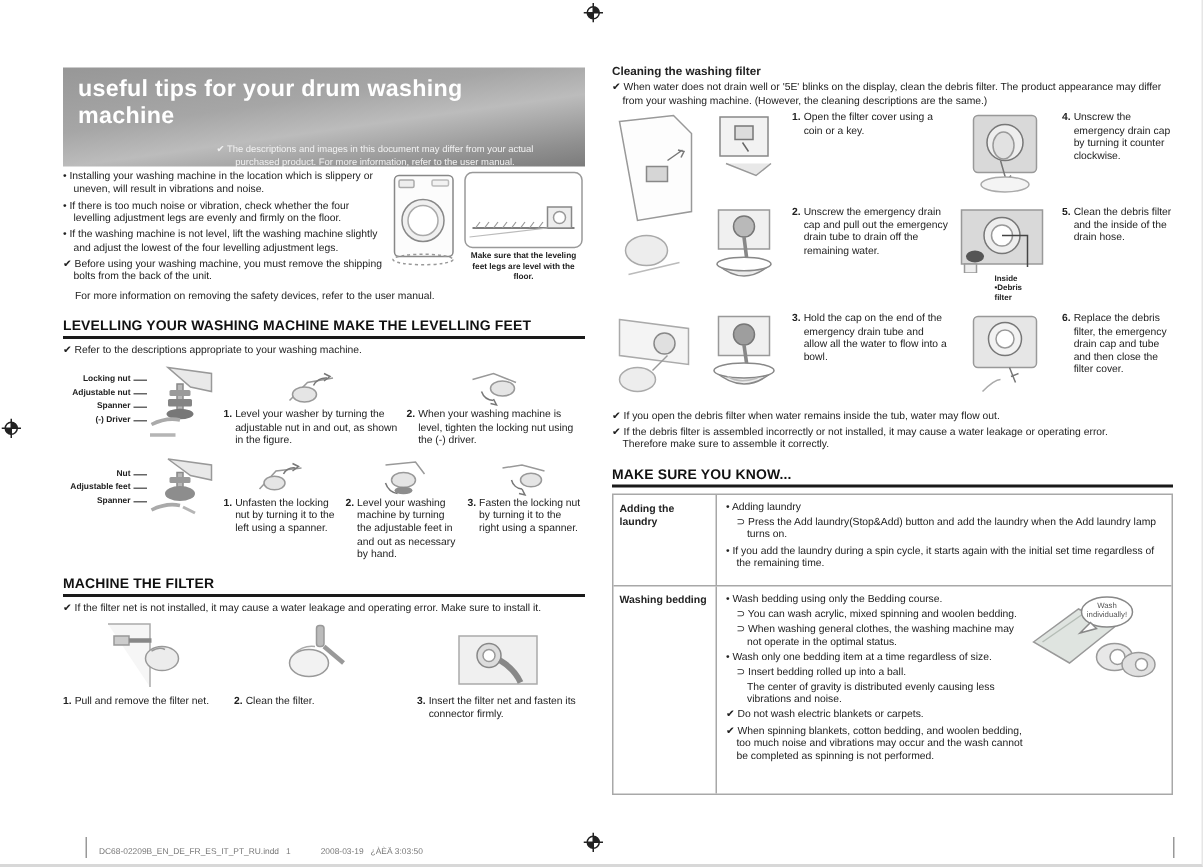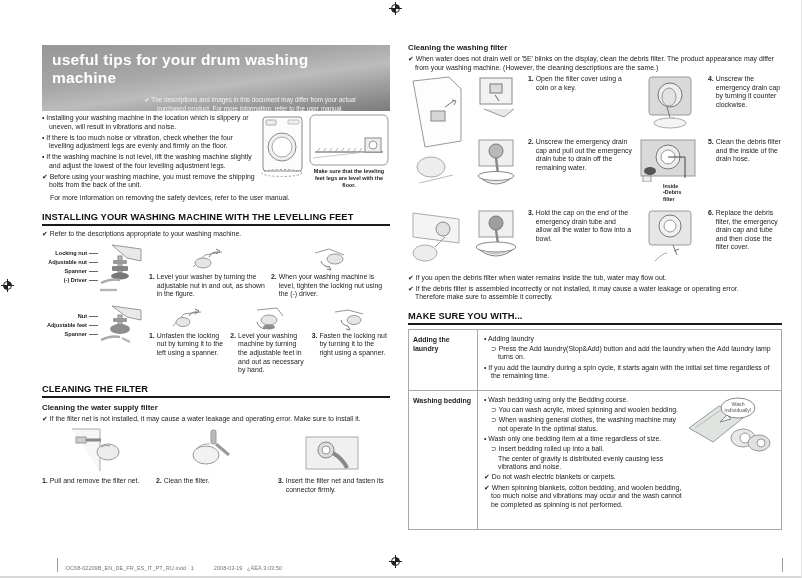--- a/index.html
+++ b/index.html
@@ -142,21 +142,21 @@
               <circle cx="64" cy="31" r="4" fill="#fff" stroke="#999"></circle>
               <path d="M4 44 L56 38" stroke="#bbb" stroke-width=".8"></path>
             </svg>
           </span>
           <div class="caption">Make sure that the leveling feet legs are level with the floor.</div>
         </div>
       </div>
     </div>
     <div class="more">For more information on removing the safety devices, refer to the user manual.</div>
 
-    <div class="h1">INSTALLING YOUR WASHING MACHINE WITH THE LEVELLING FEET</div>
+    <div class="h1">LEVELLING YOUR WASHING MACHINE MAKE THE LEVELLING FEET</div>
     <div class="lc">✔ Refer to the descriptions appropriate to your washing machine.</div>
 
     <div class="lev-row">
       <div class="diagram">
         <div class="lbls">
           <div class="lbl">Locking nut</div>
           <div class="lbl">Adjustable nut</div>
           <div class="lbl">Spanner</div>
           <div class="lbl">(-) Driver</div>
         </div>
@@ -257,22 +257,21 @@
               <path d="M14 25 l4 1 l-2 -4" fill="none" stroke="#777"></path>
             </svg>
         </span>
         <div class="step">
             <b>3.</b>
             <span>Fasten the locking nut by turning it to the right using a spanner.</span>
           </div>
       </div>
     </div>
 
-    <div class="h1">CLEANING THE FILTER</div>
-    <div class="h2">Cleaning the water supply filter</div>
+    <div class="h1">MACHINE THE FILTER</div>
     <div class="lc">✔ If the filter net is not installed, it may cause a water leakage and operating error. Make sure to install it.</div>
     <div class="wf-row">
       <div class="wf-cell wf1">
         <span class="art">
           <svg width="56" height="46" viewBox="0 0 56 46">
               <path d="M4 2 h28 v42" fill="#f6f6f6" stroke="#aaa"></path>
               <rect x="8" y="10" width="10" height="6" fill="#ccc" stroke="#999"></rect>
               <path d="M18 13 h15" stroke="#888" stroke-width="3"></path>
               <ellipse cx="40" cy="25" rx="11" ry="8" fill="#ececec" stroke="#999"></ellipse>
               <path d="M33 20 q5 -3 9 -1" stroke="#999" fill="none"></path>
@@ -423,21 +422,21 @@
           <span>Replace the debris filter, the emergency drain cap and tube and then close the filter cover.</span>
         </div>
     </div>
 
     <div style="margin-top:7px;">
       <div class="lc pre">✔ If you open the debris filter when water remains inside the tub, water may flow out.</div>
       <div class="lc pre">✔ If the debris filter is assembled incorrectly or not installed, it may cause a water leakage or operating error.
 Therefore make sure to assemble it correctly.</div>
     </div>
 
-    <div class="h1">MAKE SURE YOU WITH...</div>
+    <div class="h1">MAKE SURE YOU KNOW...</div>
 
     <div class="tbl">
       <div class="trow">
         <div class="tlabel">Adding the laundry</div>
         <div class="tbody">
           <div class="lb">Adding laundry</div>
           <div class="ls">⊃ Press the Add laundry(Stop&amp;Add) button and add the laundry when the Add laundry lamp turns on.</div>
           <div class="lb">If you add the laundry during a spin cycle, it starts again with the initial set time regardless of the remaining time.</div>
         </div>
       </div>

